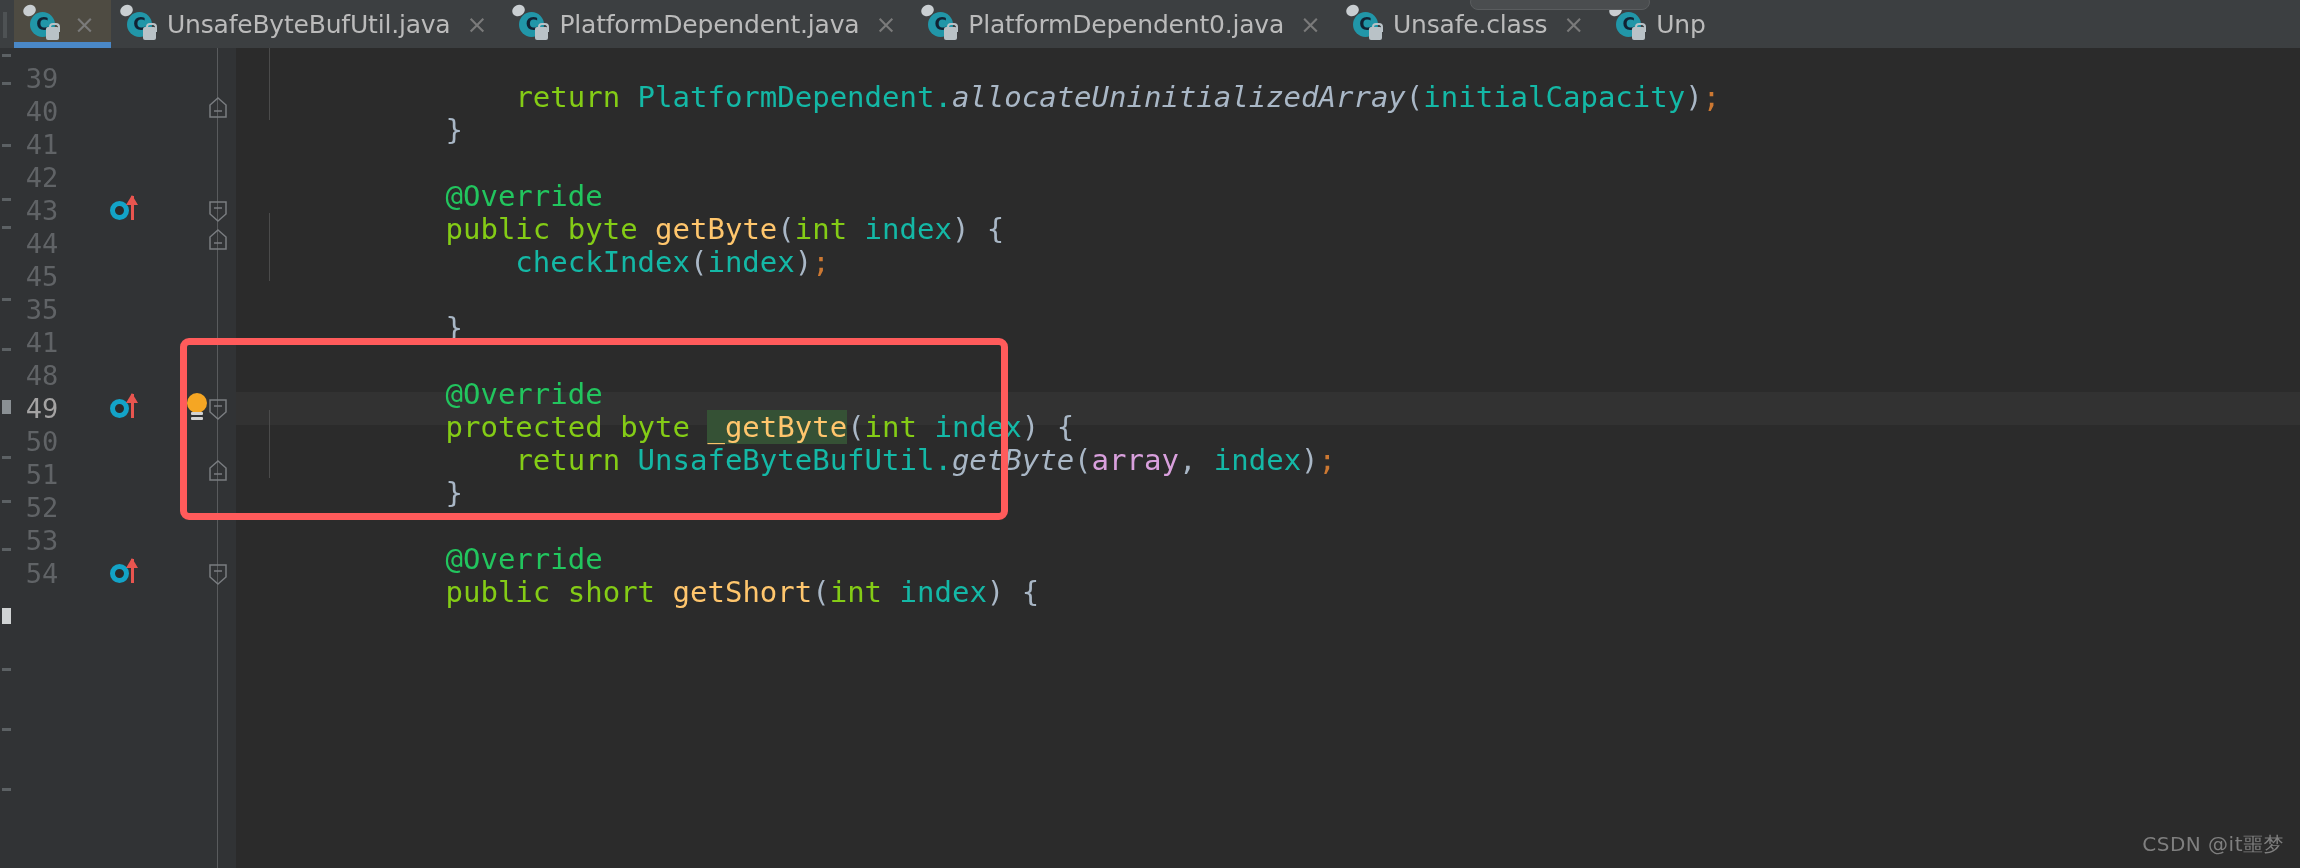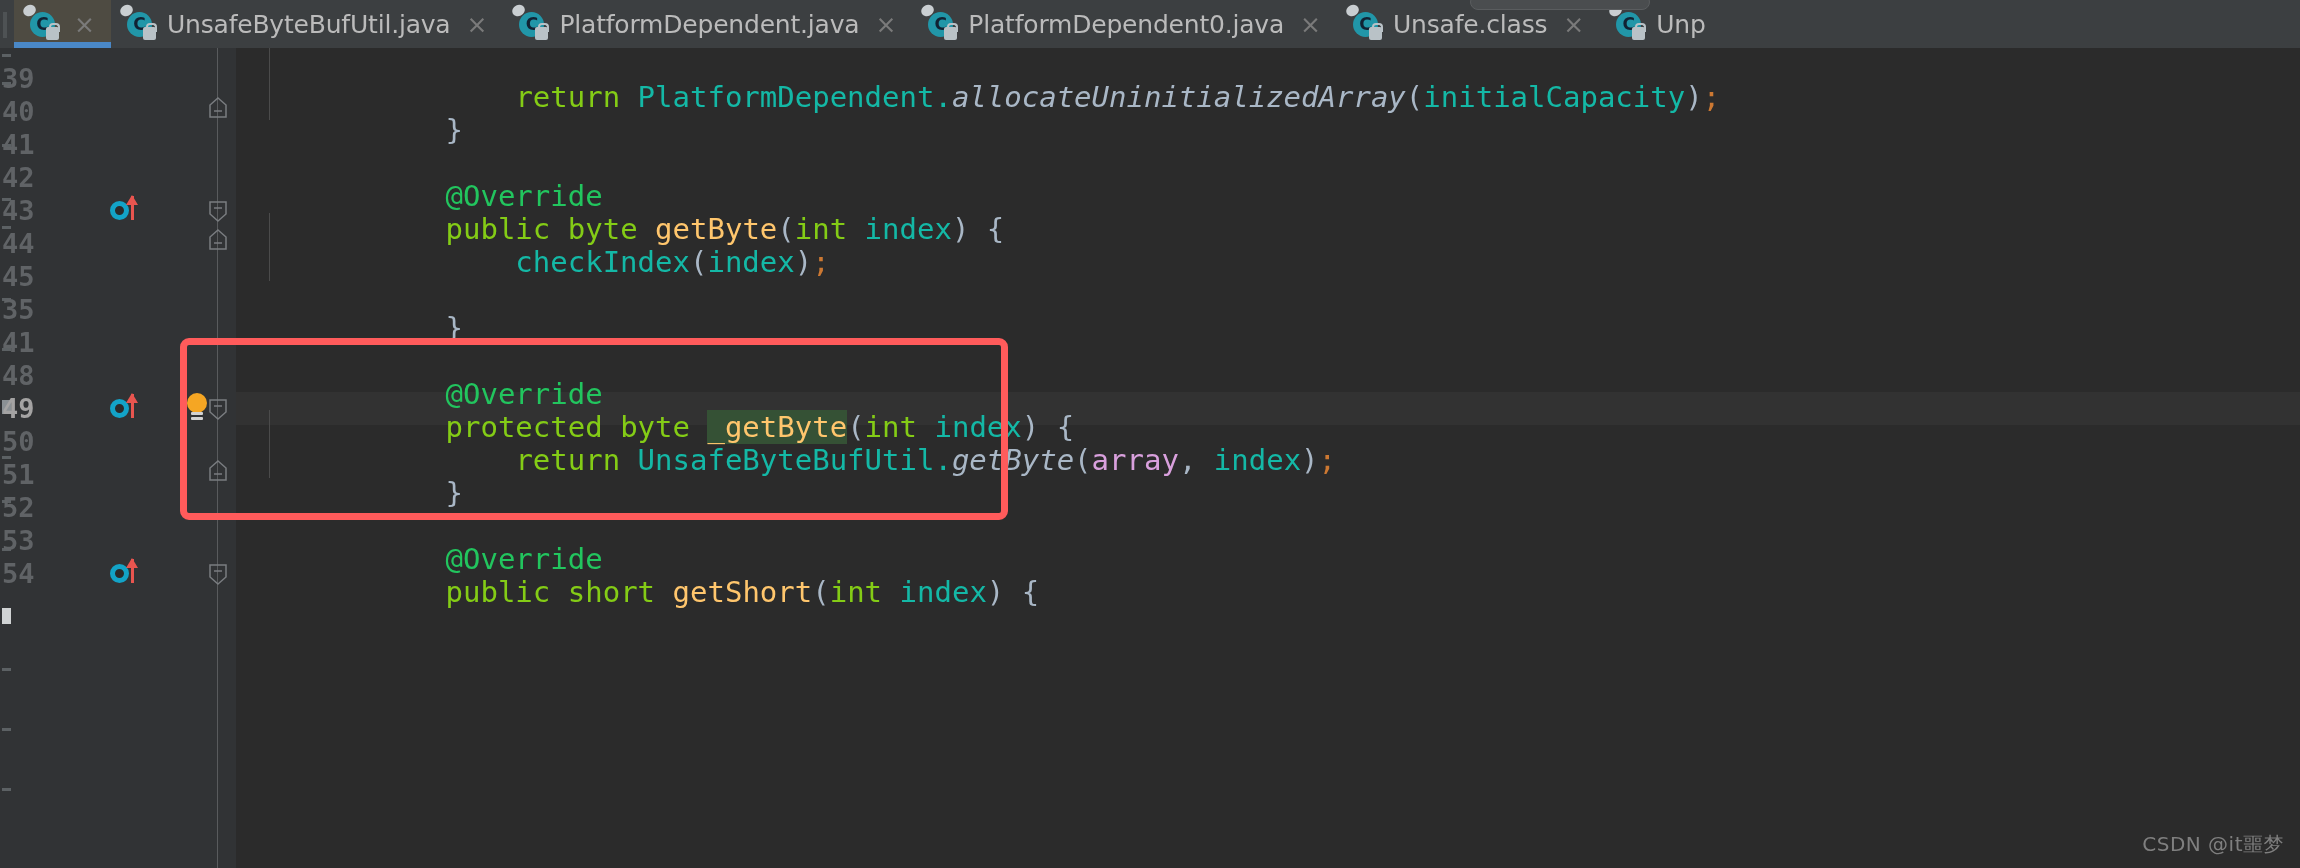--- a/index.html
+++ b/index.html
@@ -146,26 +146,25 @@
   .gutter {
     width: 186px;
     background: #313335;
     position: relative;
     flex: 0 0 186px;
   }
   .lineno {
     position: absolute;
     right: 118px;
     width: 80px;
-    text-align: left;
+    text-align: center;
     font-family: "DejaVu Sans Mono", monospace;
     font-size: 27px;
     color: #606366;
     line-height: 33px;
-    font-weight: bold;
   }
   .lineno.cur { color: #a4a3a3; }
 
   
   .ovr {
     position: absolute;
     left: 96px;
     width: 36px; height: 30px;
   }
   .ovr .ring {

